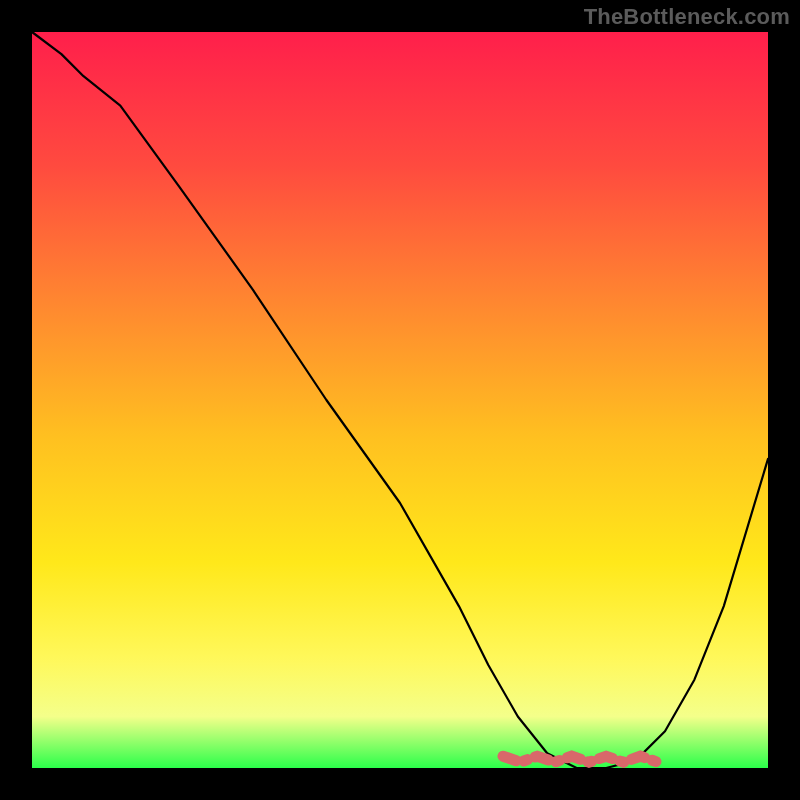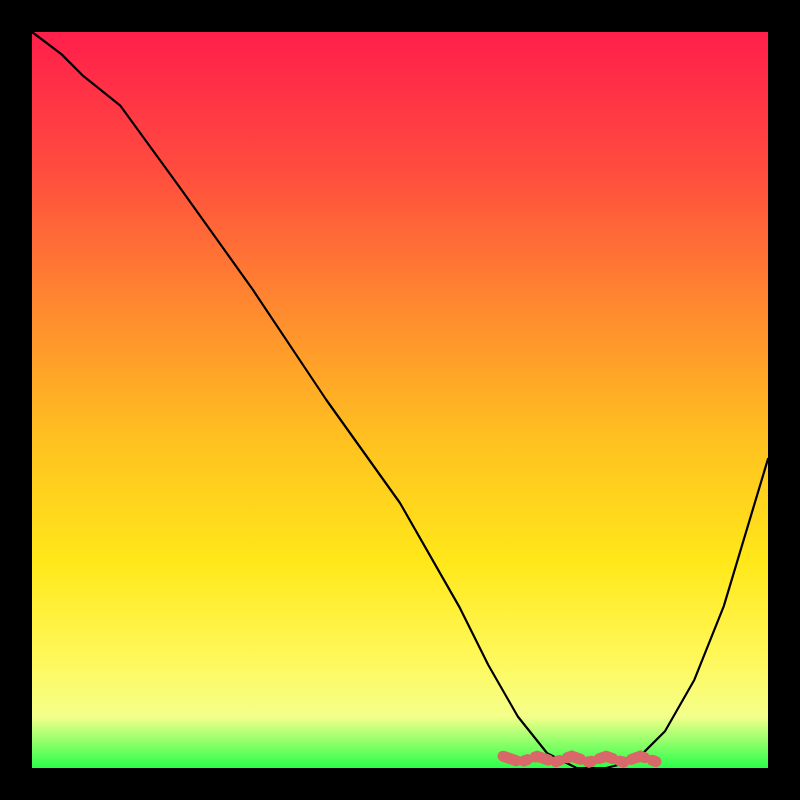--- a/index.html
+++ b/index.html
@@ -31,20 +31,21 @@
     position: absolute;
     left: 0;
     top: 0;
     z-index: 1;
   }
 </style>
 </head>
 <body>
 
 <div class="frame">
+  <div class="watermark">TheBottleneck.com</div>
 
   <svg id="chart-svg" width="800" height="800" viewBox="0 0 800 800">
     <defs>
       <linearGradient id="bg-grad" x1="0" y1="0" x2="0" y2="1">
           <stop offset="0%" stop-color="#ff1f4b"></stop>
           <stop offset="18%" stop-color="#ff4a3f"></stop>
           <stop offset="38%" stop-color="#ff8b2f"></stop>
           <stop offset="55.00000000000001%" stop-color="#ffc020"></stop>
           <stop offset="72%" stop-color="#ffe81a"></stop>
           <stop offset="85%" stop-color="#fff85a"></stop>

